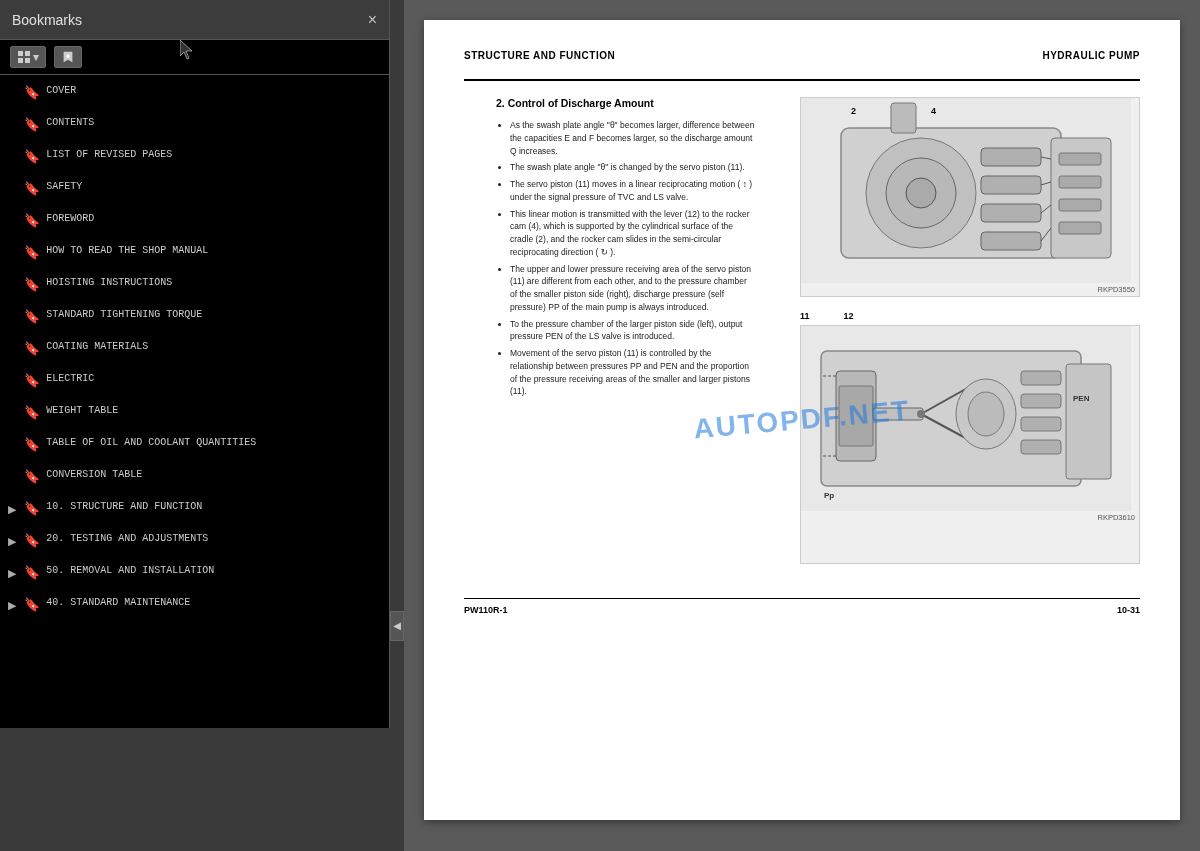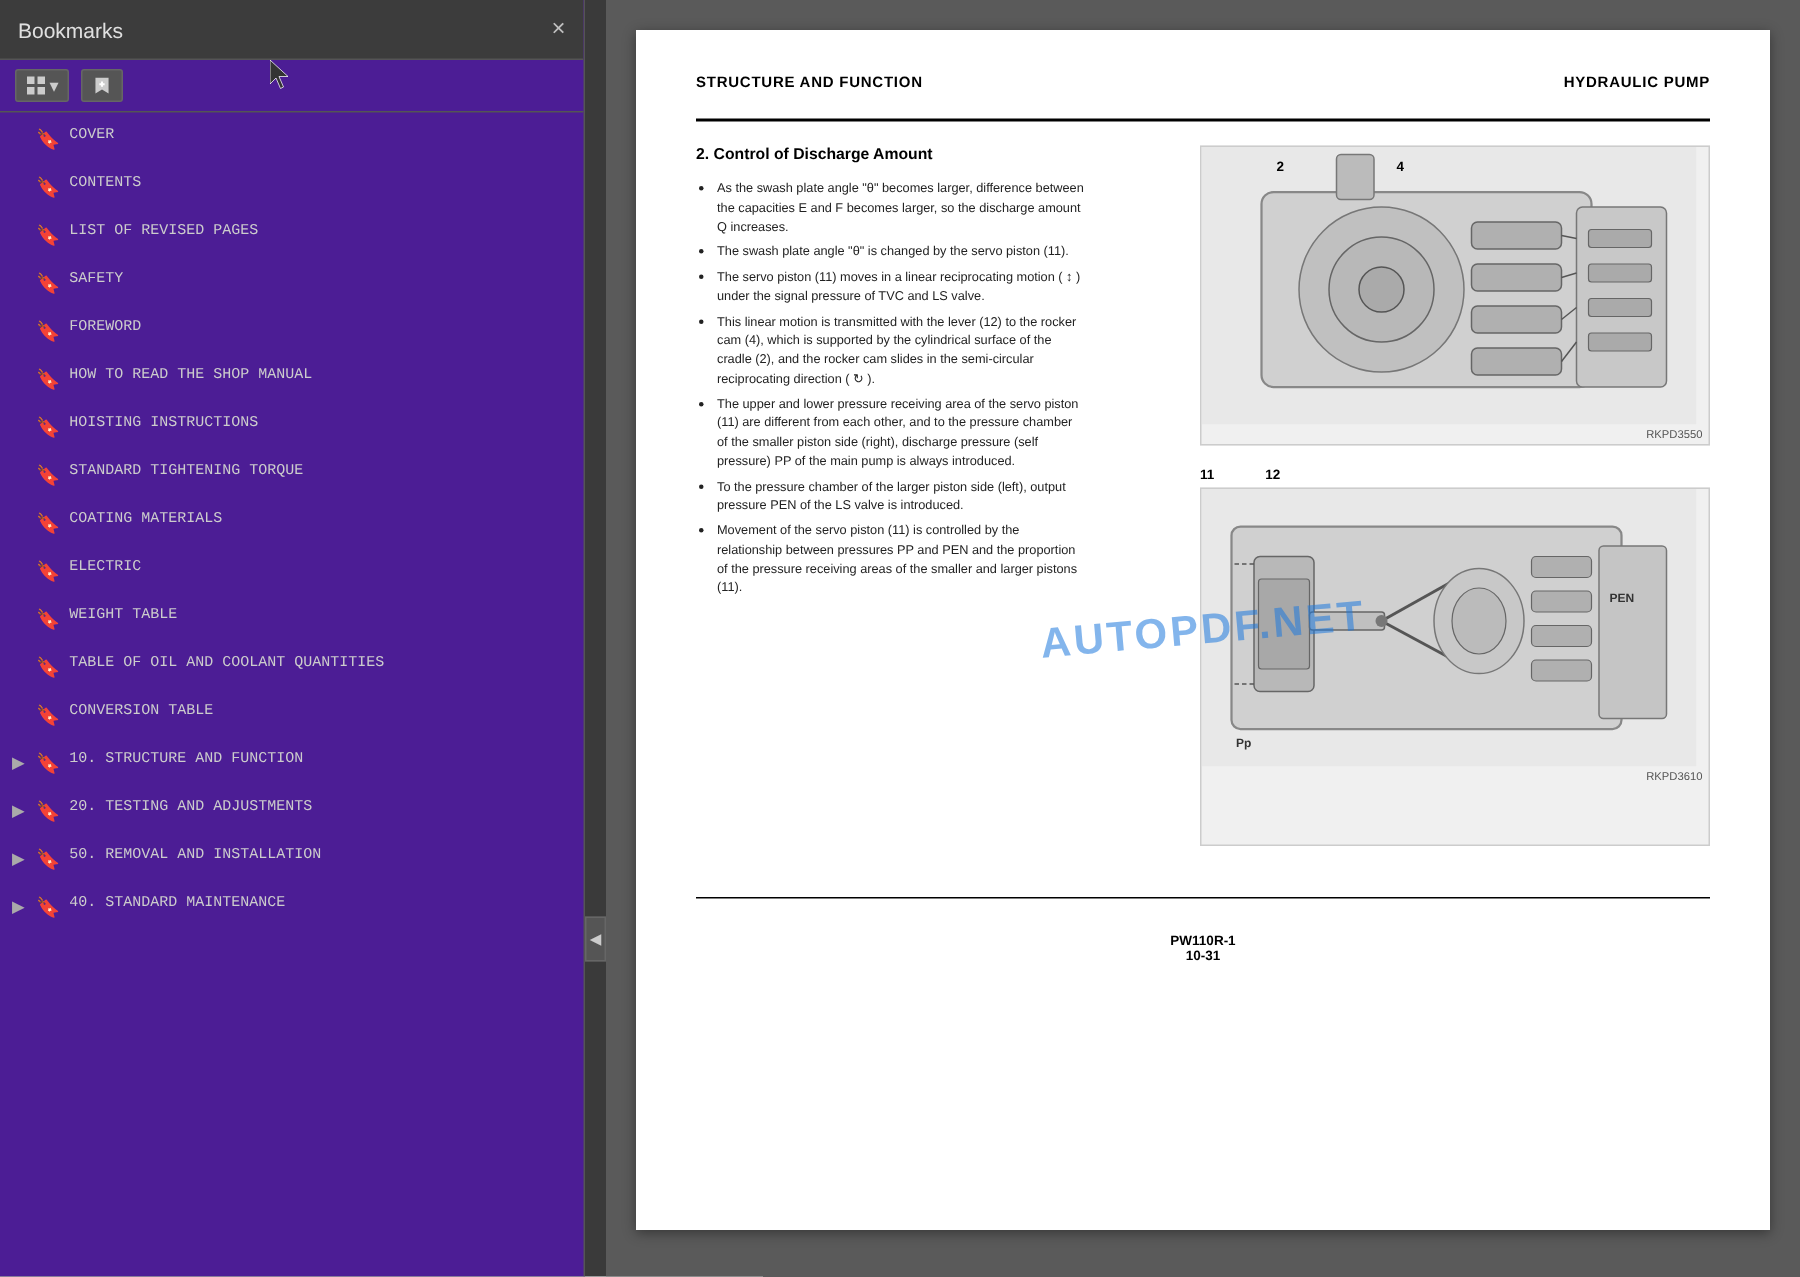--- a/index.html
+++ b/index.html
@@ -9,24 +9,24 @@
       display: flex;
       width: 1200px;
       height: 851px;
       overflow: hidden;
     }
 
     
     #sidebar {
       width: 390px;
       min-width: 390px;
-      background: #4c1d95;
+      background: #000000;
       display: flex;
       flex-direction: column;
-      height: 851px;
+      height: 728px;
       overflow: hidden;
       border-right: 1px solid #555;
     }
 
     #sidebar-header {
       display: flex;
       align-items: center;
       justify-content: space-between;
       padding: 8px 12px;
       background: #3c3c3c;
@@ -197,20 +197,21 @@
     
     .section-title {
       font-size: 10.5px;
       font-weight: bold;
       margin-bottom: 10px;
     }
 
     .content-col {
       width: 260px;
       float: left;
+      margin-left: 32px;
     }
 
     .diagram-col {
       width: 340px;
       float: right;
     }
 
     .clearfix::after {
       content: '';
       display: table;
@@ -263,23 +264,22 @@
       z-index: 10;
       letter-spacing: 2px;
     }
 
     
     .page-footer {
       display: flex;
       justify-content: space-between;
       align-items: center;
       border-top: 1px solid #000;
-      padding-top: 23px;
+      padding-top: 6px;
       margin-top: 20px;
-      flex-direction: column;
     }
 
     .page-footer-left {
       font-size: 9px;
       font-weight: bold;
     }
 
     .page-footer-right {
       font-size: 9px;
       font-weight: bold;

